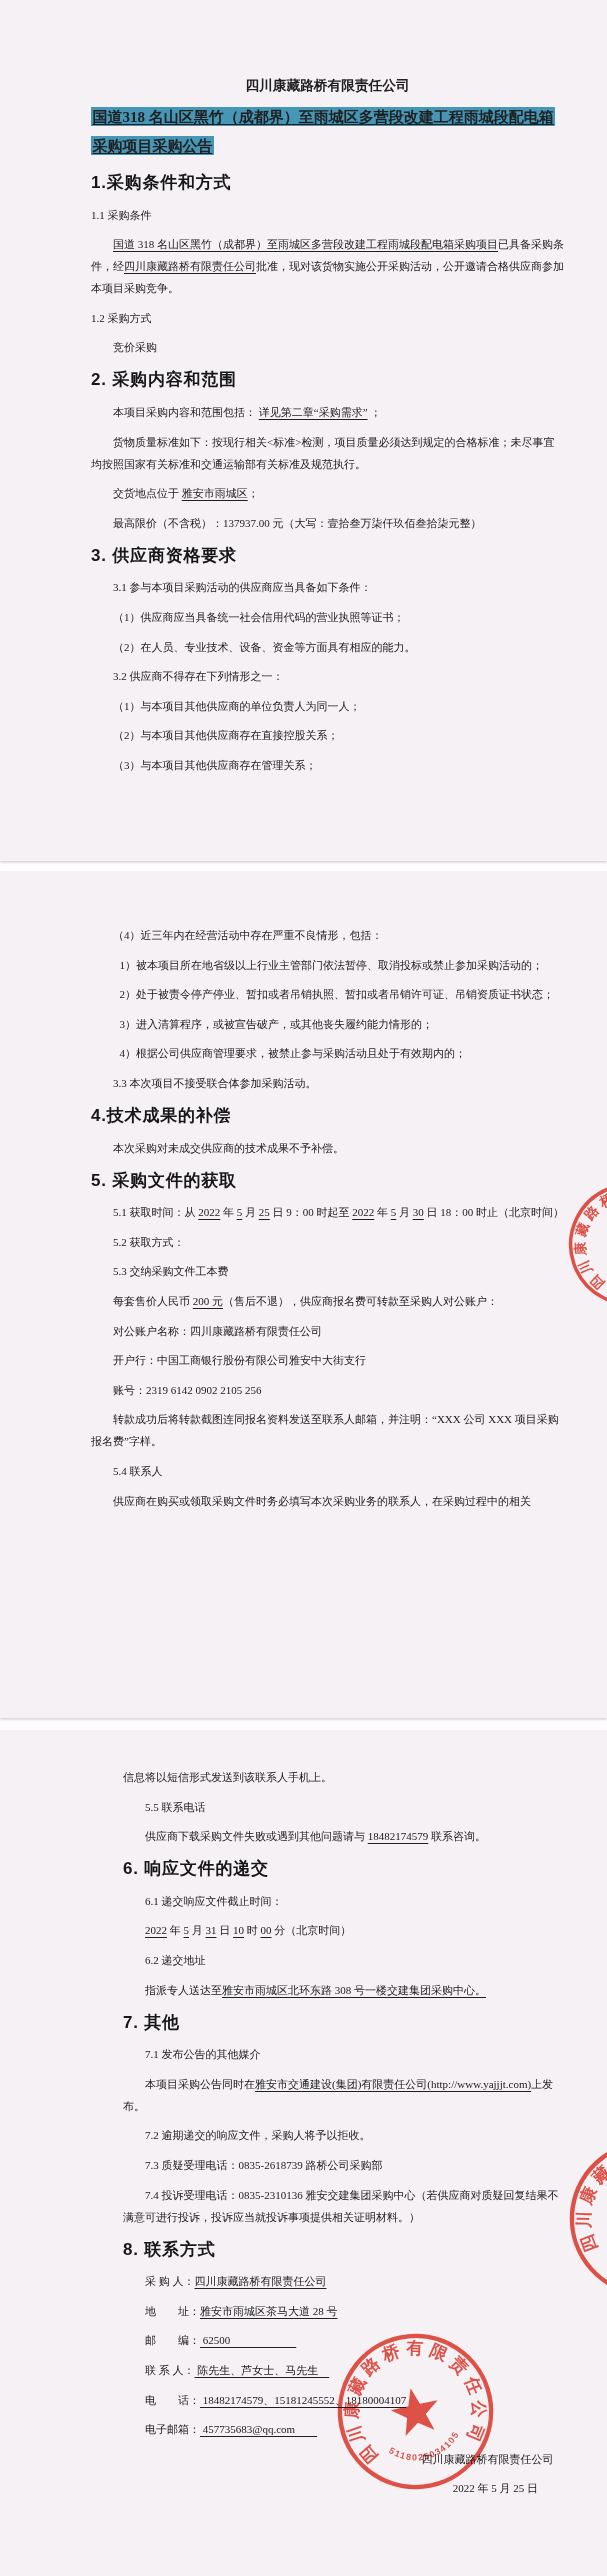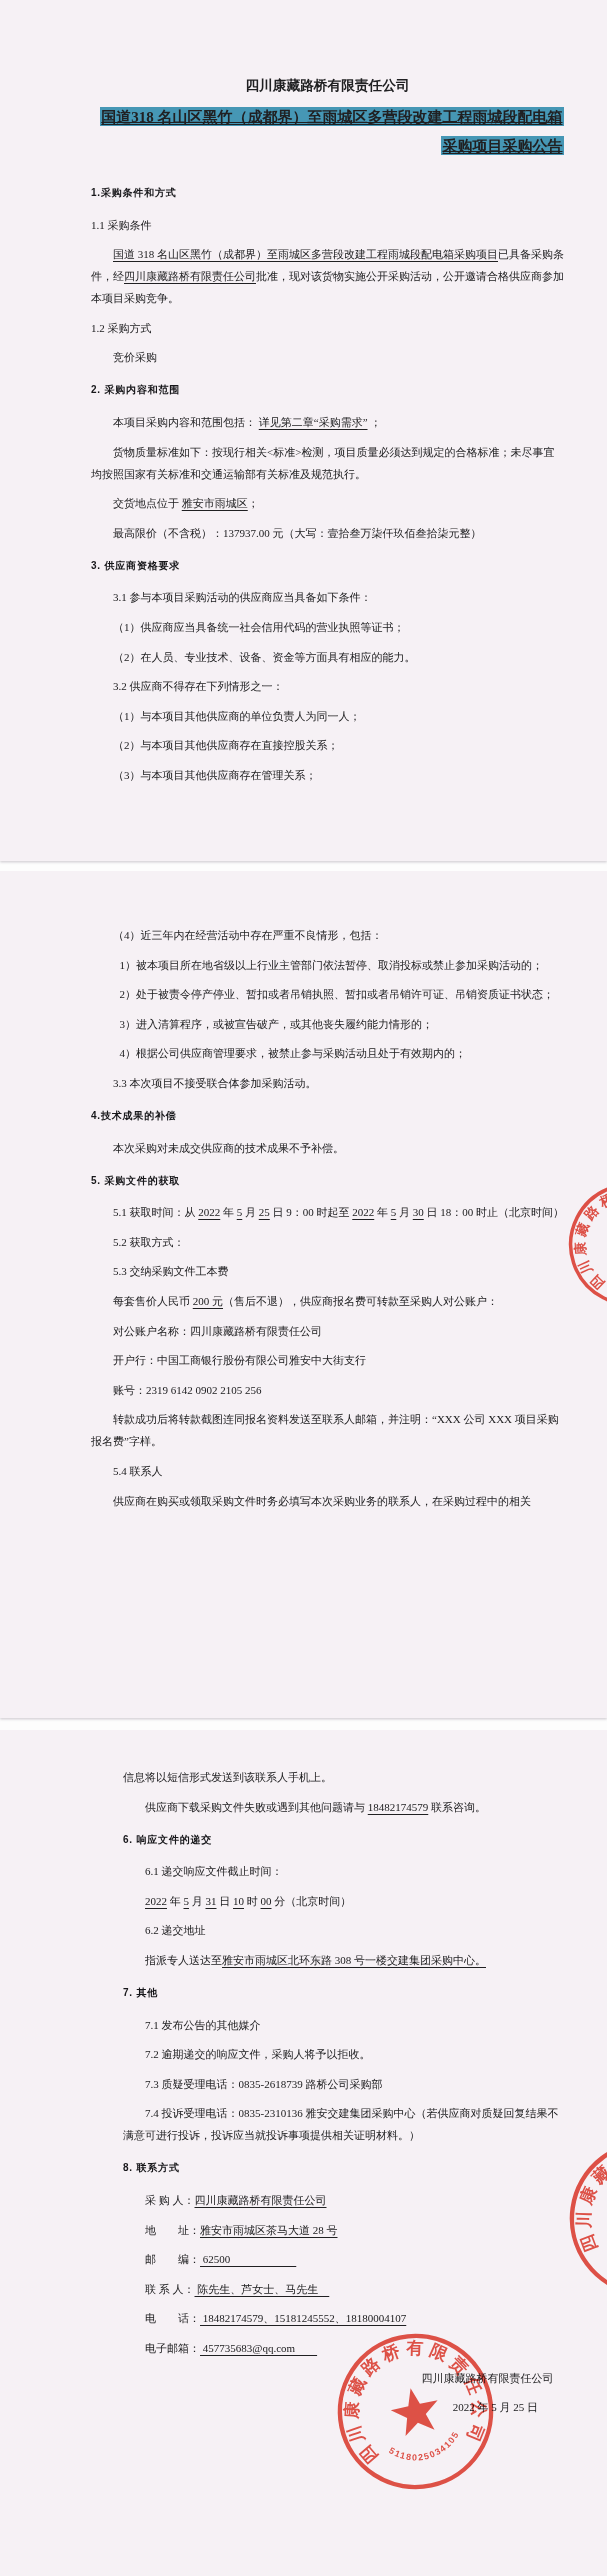--- a/index.html
+++ b/index.html
@@ -28,31 +28,31 @@
   #page1 .content{padding-top:76px;}
   #page3 .content{padding-top:36px;margin-left:32px;}
 
   .blk{margin:0 0 7.6px;font-size:11px;line-height:22px;}
   .ind{text-indent:2em}
   .ind2{text-indent:2.6em}
   .u{text-decoration:underline;text-underline-offset:3px;}
   .sec-h{
     margin:12px 0 10.6px;
     font-family:"Liberation Sans","DejaVu Sans",sans-serif;
-    font-weight:bold;font-size:10px;line-height:20px;
+    font-weight:bold;font-size:17px;line-height:20px;
     letter-spacing:0.8px;color:#17171a;
   }
   .doc-title{
     margin:0 0 6px;text-align:center;
     font-family:"Liberation Sans","DejaVu Sans",sans-serif;
     font-weight:bold;font-size:13.7px;line-height:20px;
   }
   .doc-subtitle{
-    margin:0 0 23px;text-align:right;
-    font-weight:bold;font-size:15px;line-height:29px;text-decoration:underline;
+    margin:0 0 13px;text-align:left;
+    font-weight:bold;font-size:15px;line-height:29px;
   }
   .doc-subtitle .hl{
     background:var(--hl);
     box-decoration-break:clone;-webkit-box-decoration-break:clone;
     padding:1.5px 1.5px;
   }
   .doc-subtitle .u{text-decoration:underline;}
   .sigline{text-align:right;padding-right:10.6px;}
   .sigline.date{padding-right:26px;}
 
@@ -129,28 +129,30 @@
       <polygon fill="currentColor" points="110,78 118,101 142.3,101.5 122.9,116.2 130,139.5 110,125.6 90,139.5 97.1,116.2 77.7,101.5 102,101"></polygon>
       <text font-size="23" letter-spacing="7" fill="currentColor"><textPath href="#t2" startOffset="2%">四川康藏路桥有限责任公司</textPath></text>
       <text font-size="12" letter-spacing="2" fill="currentColor"><textPath href="#b2" startOffset="12%">5118025034105</textPath></text>
     </svg>
   </div>
 </div>
 
 <div class="page" id="page3">
   <div class="content">
       <p class="blk"><span>信息将以短信形式发送到该联系人手机上。</span></p>
+      <p class="blk ind"><span>5.5 联系电话</span></p>
       <p class="blk ind"><span>供应商下载采购文件失败或遇到其他问题请与 </span><span class="u">18482174579</span><span> 联系咨询。</span></p>
       <h2 class="sec-h"><span>6. 响应文件的递交</span></h2>
       <p class="blk ind"><span>6.1 递交响应文件截止时间：</span></p>
       <p class="blk ind"><span class="u">2022</span><span> 年 </span><span class="u">5</span><span> 月 </span><span class="u">31</span><span> 日 </span><span class="u">10</span><span> 时 </span><span class="u">00</span><span> 分（北京时间）</span></p>
       <p class="blk ind"><span>6.2 递交地址</span></p>
       <p class="blk ind"><span>指派专人送达至</span><span class="u">雅安市雨城区北环东路 308 号一楼交建集团采购中心。</span></p>
       <h2 class="sec-h"><span>7. 其他</span></h2>
       <p class="blk ind"><span>7.1 发布公告的其他媒介</span></p>
+      <p class="blk ind"><span>本项目采购公告同时在</span><span class="u">雅安市交通建设(集团)有限责任公司(http://www.yajjjt.com)</span><span>上发布。</span></p>
       <p class="blk ind"><span>7.2 逾期递交的响应文件，采购人将予以拒收。</span></p>
       <p class="blk ind"><span>7.3 质疑受理电话：0835-2618739 路桥公司采购部</span></p>
       <p class="blk ind"><span>7.4 投诉受理电话：0835-2310136 雅安交建集团采购中心（若供应商对质疑回复结果不满意可进行投诉，投诉应当就投诉事项提供相关证明材料。）</span></p>
       <h2 class="sec-h"><span>8. 联系方式</span></h2>
       <p class="blk ind"><span>采 购 人：</span><span class="u">四川康藏路桥有限责任公司</span></p>
       <p class="blk ind"><span>地　　址：</span><span class="u">雅安市雨城区茶马大道 28 号</span></p>
       <p class="blk ind"><span>邮　　编：</span><span class="u"> 62500　　　　　　</span></p>
       <p class="blk ind"><span>联 系 人：</span><span class="u"> 陈先生、芦女士、马先生　</span></p>
       <p class="blk ind"><span>电　　话：</span><span class="u"> 18482174579、15181245552、18180004107 </span></p>
       <p class="blk ind"><span>电子邮箱：</span><span class="u"> 457735683@qq.com　　</span></p>

